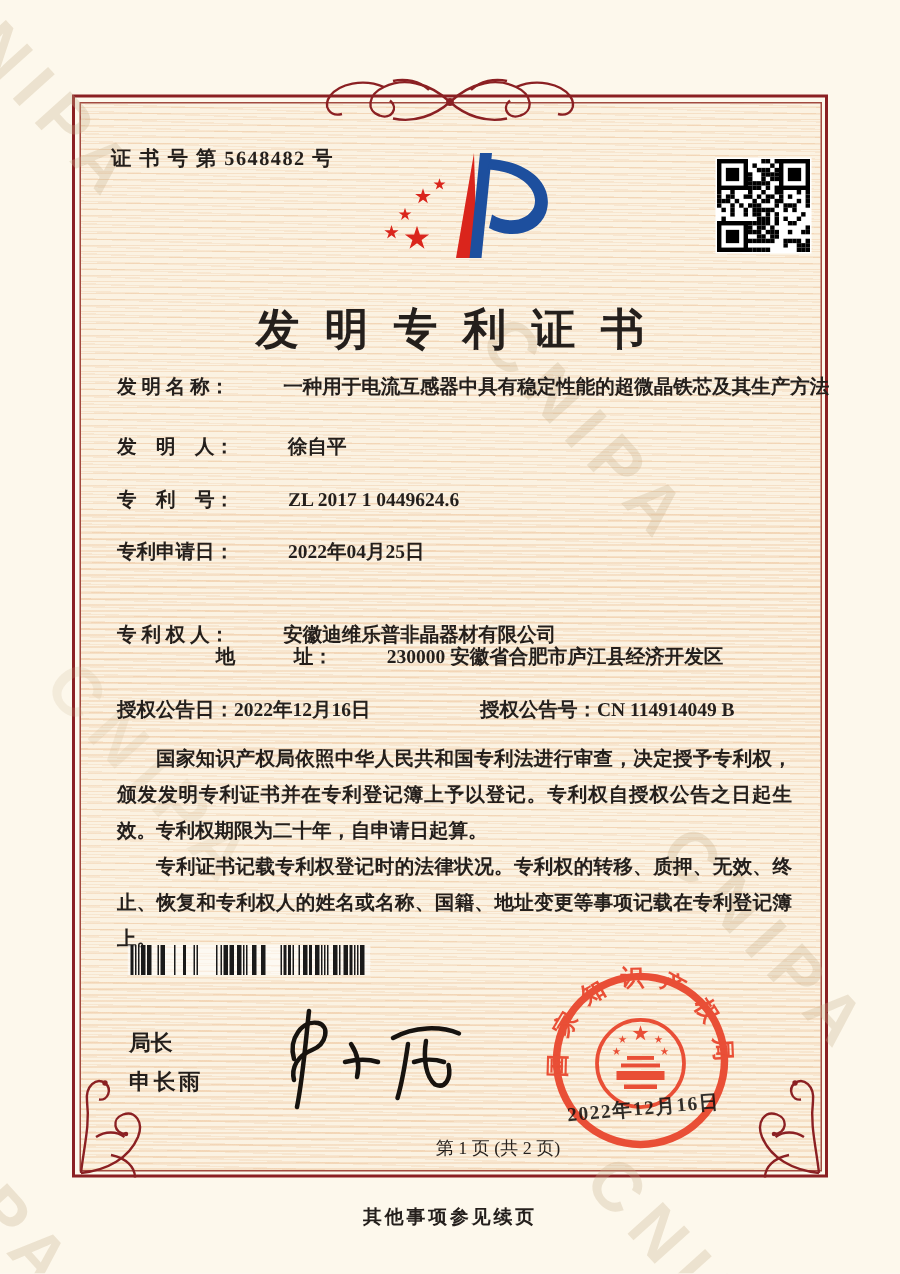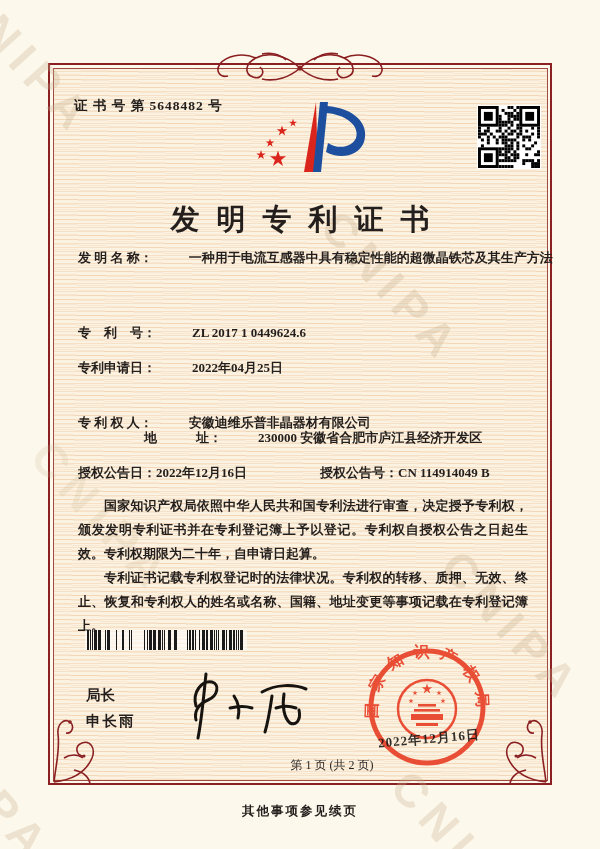--- a/index.html
+++ b/index.html
@@ -280,20 +280,24 @@
       <rect x="57" y="60" width="3" height="3" fill="#000"></rect>
       <rect x="60" y="60" width="3" height="3" fill="#000"></rect>
     </svg>
 
   <div class="abs title">发明专利证书</div>
 
   <div class="abs field-row" style="top:249px;">
     <span class="lab">发 明 名 称：</span>
     <span class="val">一种用于电流互感器中具有稳定性能的超微晶铁芯及其生产方法</span>
   </div>
+  <div class="abs field-row" style="top:289px;">
+    <span class="lab">发　明　人：</span>
+    <span class="val">徐自平</span>
+  </div>
   <div class="abs field-row" style="top:324px;">
     <span class="lab">专　利　号：</span>
     <span class="val">ZL 2017 1 0449624.6</span>
   </div>
   <div class="abs field-row" style="top:359px;">
     <span class="lab">专利申请日：</span>
     <span class="val">2022年04月25日</span>
   </div>
   <div class="abs field-row" style="top:414px;">
     <span class="lab">专 利 权 人：</span>

